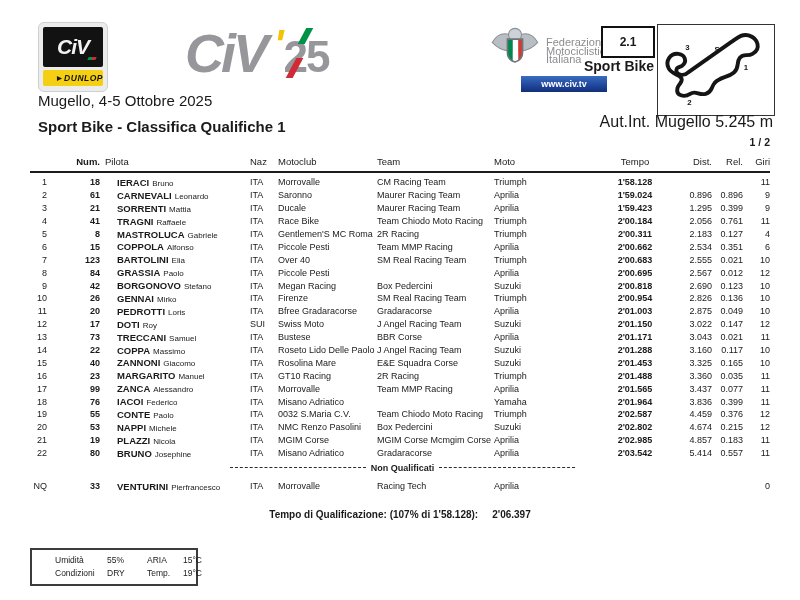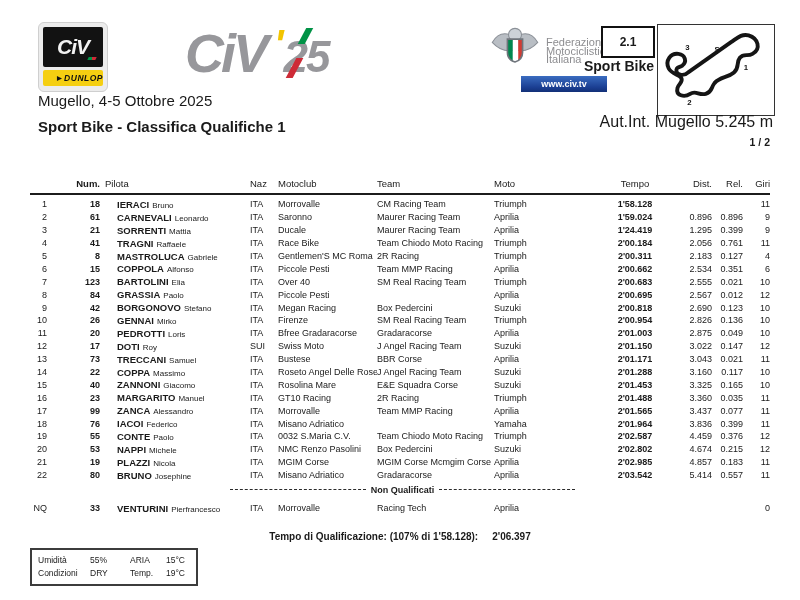--- a/index.html
+++ b/index.html
@@ -9,41 +9,41 @@
   .civ-badge{position:absolute;left:38px;top:22px;width:70px;height:70px;background:#ececec;border:1px solid #cfcfcf;border-radius:6px;padding:4px;box-sizing:border-box;}
   .civ-badge .black{background:#121212;height:40px;border-radius:2px;display:flex;align-items:center;justify-content:center;position:relative;}
   .civ-badge .black .t{color:#f2f2f2;font-weight:bold;font-style:italic;font-size:21px;letter-spacing:-1px;}
   .civ-badge .black .fl{position:absolute;right:7px;bottom:7px;width:8px;height:3px;background:linear-gradient(90deg,#009246 50%,#ce2b37 50%);transform:skewX(-25deg);}
   .civ-badge .yellow{background:#f5cf11;height:16px;margin-top:3px;border-radius:2px;display:flex;align-items:center;justify-content:flex-end;}
   .civ-badge .yellow .t{color:#111;font-weight:bold;font-style:italic;font-size:8.5px;letter-spacing:.5px;}
 
   .civ25{position:absolute;left:185px;top:22px;width:230px;height:62px;}
   .civ25 .word{font-weight:900;font-style:italic;font-size:54px;line-height:58px;color:#97979b;letter-spacing:-3px;}
   .civ25 .apos{color:#f2c400;font-weight:900;font-style:italic;font-size:40px;vertical-align:14px;margin-left:8px;}
-  .civ25 .yr{color:#97979b;font-weight:900;font-style:italic;font-size:44px;letter-spacing:-2px;}
+  .civ25 .yr{color:#97979b;font-weight:900;font-size:44px;letter-spacing:-2px;}
   .civ25 .stripe{position:absolute;width:7px;height:16px;transform:skewX(-28deg);}
   .civ25 .s-green{left:117px;top:6px;background:#009246;}
   .civ25 .s-red{left:106px;top:36px;background:#ce2b37;height:20px;}
 
   .fmi-emblem{position:absolute;left:489px;top:26px;width:52px;height:48px;}
   .fmi-text{position:absolute;left:546px;top:38px;font-size:11px;line-height:8.5px;color:#8d8d90;}
   .class-box{position:absolute;left:601px;top:26px;width:50px;height:28px;border:2.5px solid #111;background:#fff;display:flex;align-items:center;justify-content:center;font-weight:bold;font-size:12px;}
   .class-name{position:absolute;left:520px;top:58px;width:134px;text-align:right;font-weight:bold;font-size:14px;}
   .web-banner{position:absolute;left:521px;top:76px;width:86px;height:16px;background:linear-gradient(180deg,#3a6cc0 0%,#1b3f93 70%,#123077 100%);display:flex;align-items:center;justify-content:center;}
   .web-banner .t{color:#fff;font-weight:bold;font-size:9px;}
 
   .track-box{position:absolute;left:657px;top:24px;width:116px;height:90px;border:1.5px solid #333;background:#fff;}
   .track-label{position:absolute;left:560px;top:113px;width:213px;text-align:right;font-size:16px;}
   .page-num{position:absolute;left:600px;top:136px;width:170px;text-align:right;font-size:10.5px;font-weight:bold;}
 
   .title1{position:absolute;left:38px;top:92px;font-size:15px;font-weight:normal;}
   .title2{position:absolute;left:38px;top:118px;font-size:15px;font-weight:bold;}
 
   
-  .tbl{position:absolute;left:30px;top:174px;width:740px;}
+  .tbl{position:absolute;left:30px;top:152px;width:740px;}
   .grid{display:grid;grid-template-columns:20px 50px 150px 28px 99px 117px 96px 90px 32px 31px 27px;align-items:center;}
   .thead{height:19px;font-size:9.5px;border-bottom:2.5px solid #1c1c1c;}
   .trow{height:12.9px;font-size:9px;}
   .c{white-space:nowrap;overflow:hidden;}
   .pos{text-align:right;padding-right:3px;}
   .num{text-align:right;font-weight:bold;}
   .name{padding-left:5px;font-weight:bold;font-size:9.5px;margin-left:12px;}
   .name .first{font-weight:normal;font-size:8px;margin-left:3px;}
   .tempo{text-align:center;font-weight:bold;}
   .dist,.rel,.giri{text-align:right;}
@@ -53,21 +53,21 @@
   .nq-sep{margin:2px 0 0 200px;width:345px;height:12px;display:flex;align-items:center;gap:5px;}
   .nq-sep .dash{flex:1;border-top:1.5px dashed #2a2a2a;}
   .nq-sep .lbl{font-weight:bold;font-size:9px;}
   .nq-rows{margin-top:6px;}
 
   .qual-line{margin-top:17px;text-align:center;font-weight:bold;font-size:10px;}
   .qual-line .val{margin-left:14px;}
 
   
   .weather{position:absolute;left:30px;top:548px;width:168px;border:2px solid #3c3c3c;padding:4px 6px;box-sizing:border-box;background:#fff;}
-  .wrow{display:grid;grid-template-columns:52px 40px 36px 28px;font-size:8.5px;line-height:13px;}
+  .wrow{display:grid;grid-template-columns:52px 40px 36px 28px;font-size:8.5px;line-height:13px;margin-left:17px;}
 </style>
 </head>
 <body>
 
 <div class="civ-badge">
   <div class="black">
     <span class="t">CiV</span>
     <span class="fl"></span>
   </div>
   <div class="yellow">
@@ -171,21 +171,21 @@
   </div>
 
   <div class="grid trow">
     <span class="c pos">3</span>
     <span class="c num">21</span>
     <span class="c name"><span>SORRENTI</span><span class="first">Mattia</span></span>
     <span class="c">ITA</span>
     <span class="c">Ducale</span>
     <span class="c">Maurer Racing Team</span>
     <span class="c">Aprilia</span>
-    <span class="c tempo">1'24.419</span>
+    <span class="c tempo">1'59.423</span>
     <span class="c dist">1.295</span>
     <span class="c rel">0.399</span>
     <span class="c giri">9</span>
   </div>
 
   <div class="grid trow">
     <span class="c pos">4</span>
     <span class="c num">41</span>
     <span class="c name"><span>TRAGNI</span><span class="first">Raffaele</span></span>
     <span class="c">ITA</span>
@@ -322,21 +322,21 @@
     <span class="c dist">3.043</span>
     <span class="c rel">0.021</span>
     <span class="c giri">11</span>
   </div>
 
   <div class="grid trow">
     <span class="c pos">14</span>
     <span class="c num">22</span>
     <span class="c name"><span>COPPA</span><span class="first">Massimo</span></span>
     <span class="c">ITA</span>
-    <span class="c">Roseto Angel Delle Rose</span>
+    <span class="c">Roseto Lido Delle Paolo</span>
     <span class="c">J Angel Racing Team</span>
     <span class="c">Suzuki</span>
     <span class="c tempo">2'01.288</span>
     <span class="c dist">3.160</span>
     <span class="c rel">0.117</span>
     <span class="c giri">10</span>
   </div>
 
   <div class="grid trow">
     <span class="c pos">15</span>

